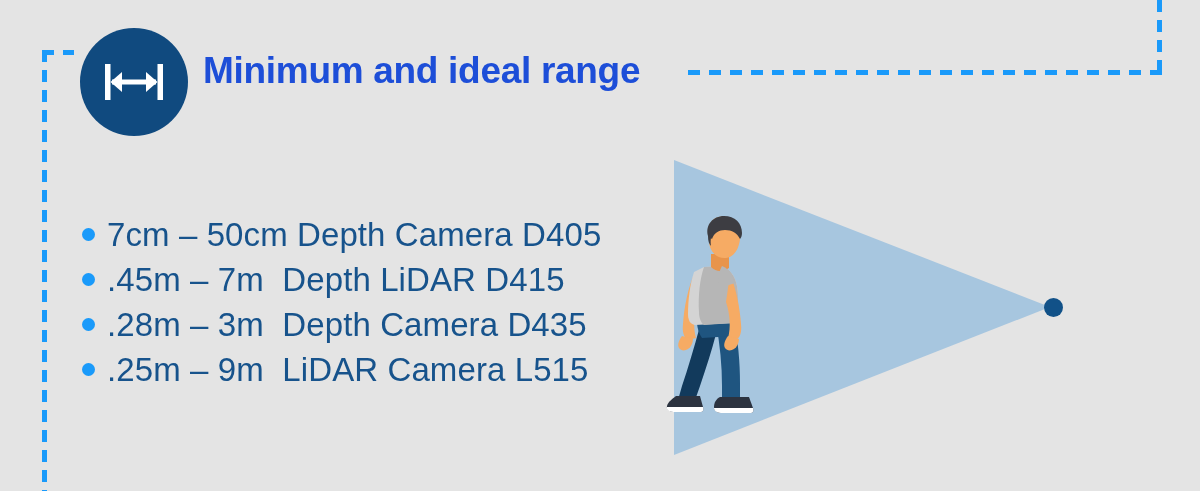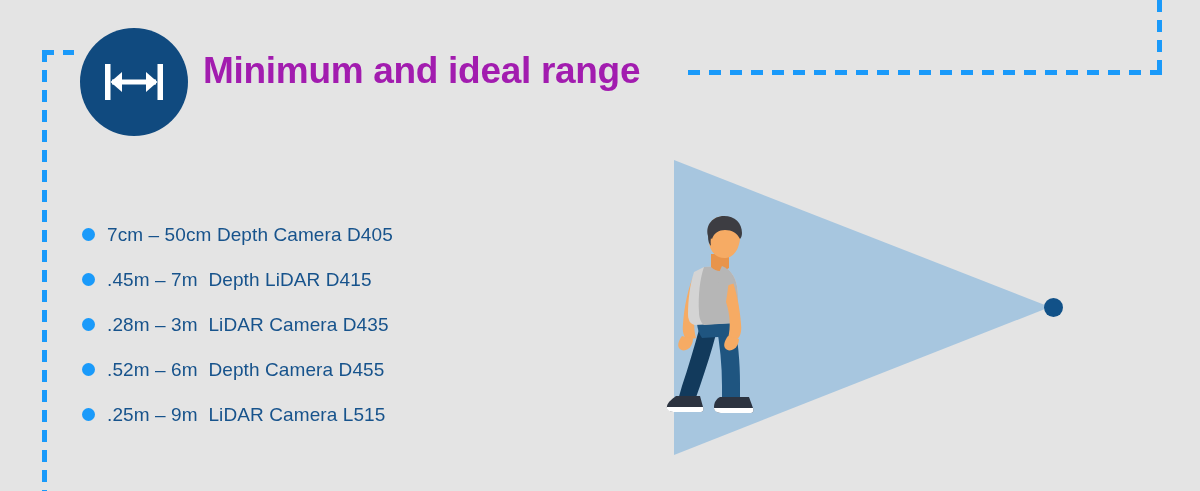--- a/index.html
+++ b/index.html
@@ -72,21 +72,21 @@
     border-radius: 50%;
     background: #104a7f;
   }
   .badge svg { display: block; }
   .title {
     position: absolute;
     left: 203px;
     top: 50px;
     font-size: 37px;
     font-weight: bold;
-    color: #a21caf;
+    color: #1d4ed8;
     letter-spacing: -0.3px;
     white-space: nowrap;
   }
 
   
   .range-list {
     position: absolute;
     left: 82px;
     top: 212px;
     margin: 0;
@@ -104,21 +104,21 @@
   .range-item .dot {
     position: absolute;
     left: 0;
     top: 16px;
     width: 13px;
     height: 13px;
     border-radius: 50%;
     background: #1a9afa;
   }
   .range-text {
-    font-size: 19px;
+    font-size: 33px;
     color: #17538c;
     letter-spacing: 0.1px;
   }
   .range-text .rng { }
   .range-text .dev { }
 
   
   .fov {
     position: absolute;
     left: 660px;
@@ -171,25 +171,21 @@
     <li class="range-item">
       <span class="dot"></span>
       <span class="range-text"><span class="rng">7cm – 50cm</span>&nbsp;<span class="dev">Depth Camera D405</span></span>
     </li>
     <li class="range-item">
       <span class="dot"></span>
       <span class="range-text"><span class="rng">.45m – 7m</span>&nbsp;&nbsp;<span class="dev">Depth LiDAR D415</span></span>
     </li>
     <li class="range-item">
       <span class="dot"></span>
-      <span class="range-text"><span class="rng">.28m – 3m</span>&nbsp;&nbsp;<span class="dev">LiDAR Camera D435</span></span>
-    </li>
-    <li class="range-item">
-      <span class="dot"></span>
-      <span class="range-text"><span class="rng">.52m – 6m</span>&nbsp;&nbsp;<span class="dev">Depth Camera D455</span></span>
+      <span class="range-text"><span class="rng">.28m – 3m</span>&nbsp;&nbsp;<span class="dev">Depth Camera D435</span></span>
     </li>
     <li class="range-item">
       <span class="dot"></span>
       <span class="range-text"><span class="rng">.25m – 9m</span>&nbsp;&nbsp;<span class="dev">LiDAR Camera L515</span></span>
     </li>
   </ul>
 
   <div class="fov">
     <svg width="410" height="330" viewBox="0 0 410 330" aria-hidden="true">
       <polygon points="14,20 14,315 390,167" fill="#a7c6df"></polygon>

